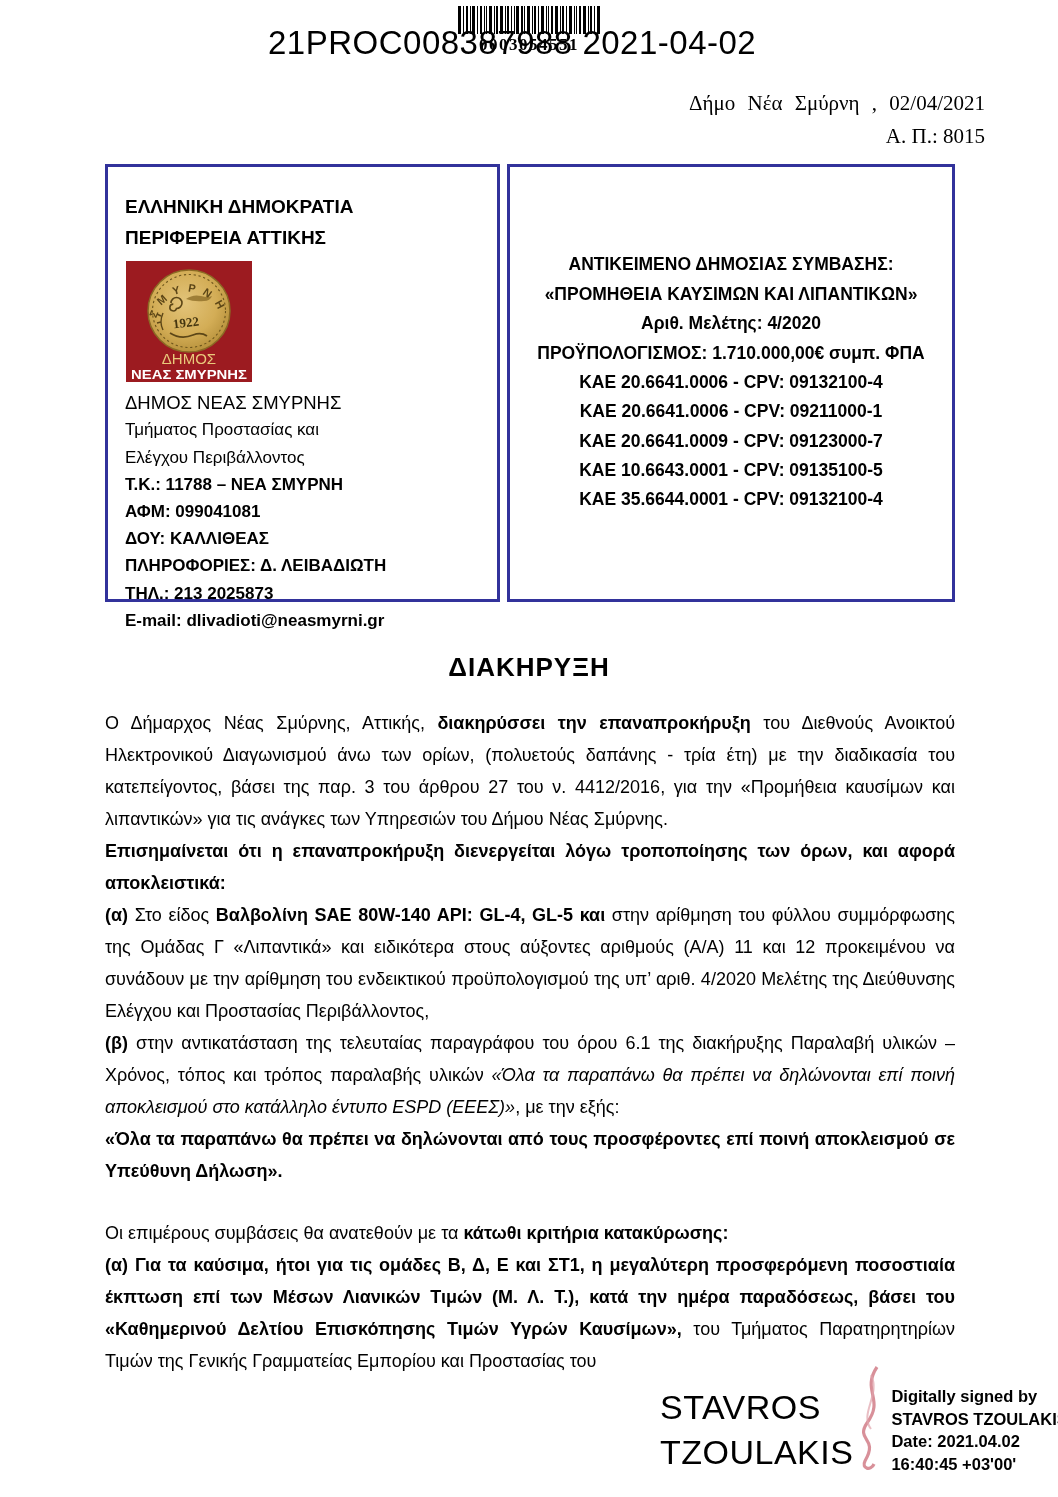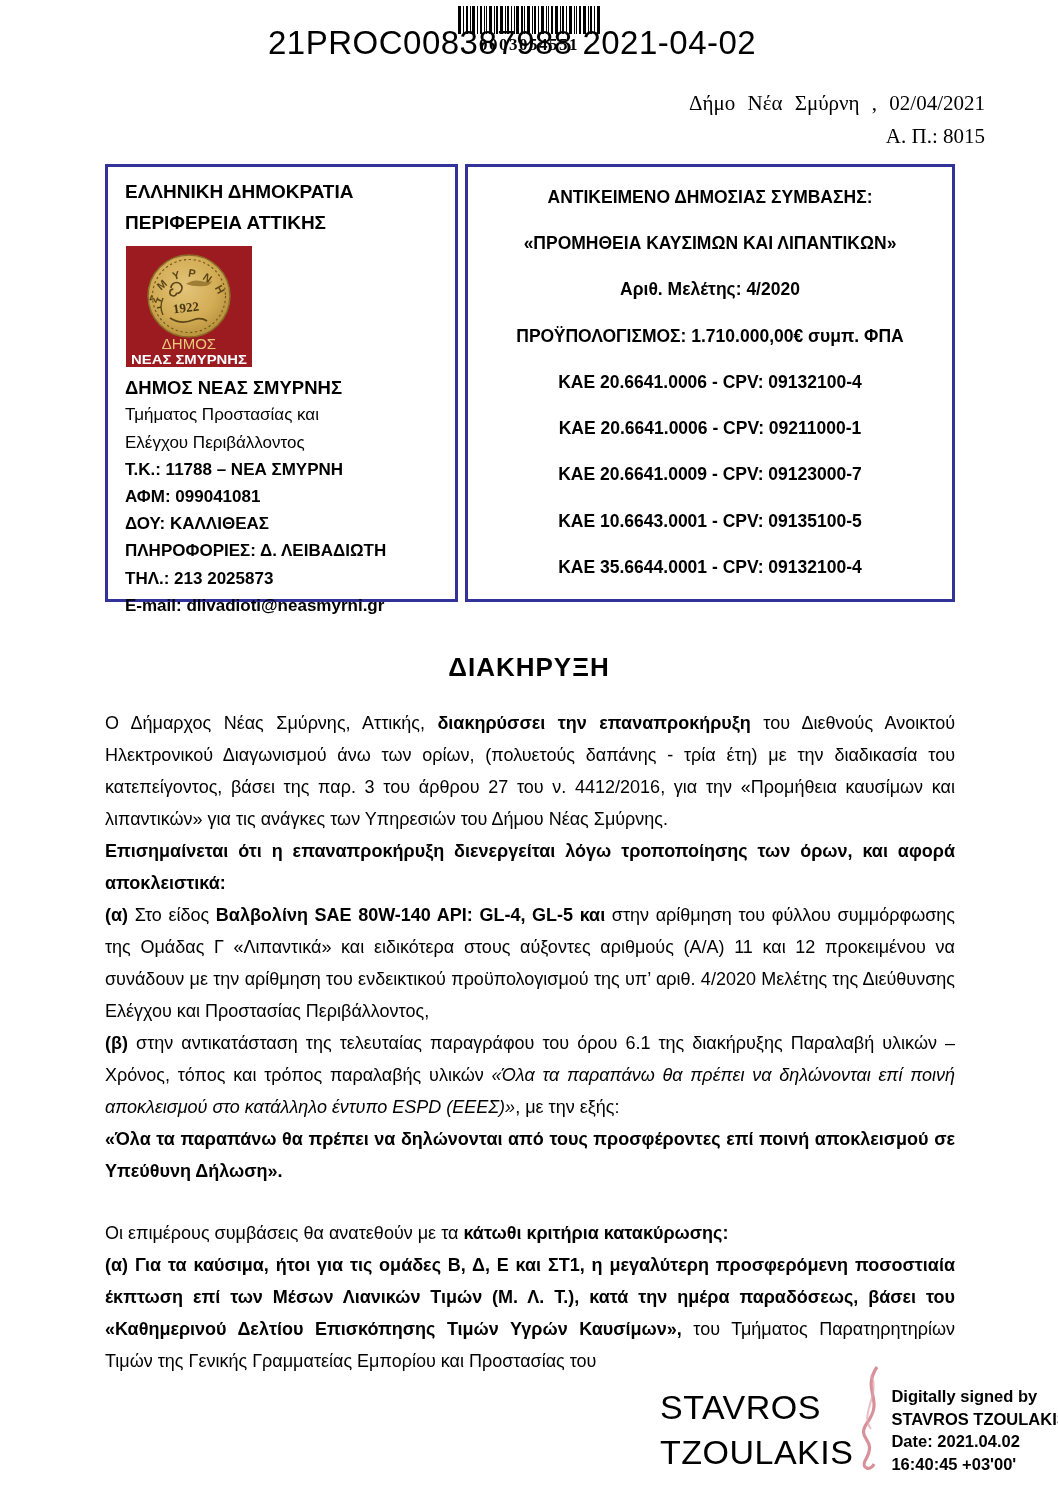--- a/index.html
+++ b/index.html
@@ -17,27 +17,27 @@
     white-space:nowrap;letter-spacing:.5px;
   }
   
   .date-block{margin:26px 73px 0 0;text-align:right;
     font-family:"Liberation Serif",serif;font-size:21px;line-height:1.3;}
   .date-line{word-spacing:7px;}
   .proto-no{margin-top:6px;}
   
   .boxes{display:flex;gap:7px;margin:13px 103px 0 105px;}
   .info-box{border:3px solid #32329b;box-sizing:border-box;height:438px;background:#fff;}
-  .agency-box{width:353px;padding:7px 16px 10px 17px;}
-  .contract-box{flex:1;display:flex;flex-direction:column;justify-content:space-between;
-    align-items:center;text-align:center;padding:16px 4px;gap:6px;}
+  .agency-box{width:395px;padding:22px 16px 10px 17px;}
+  .contract-box{flex:1;display:flex;flex-direction:column;justify-content:center;
+    align-items:center;text-align:center;padding:16px 4px;}
   .agency-box .hdr{font-size:19px;font-weight:bold;margin:4px 0 0;line-height:1.45;}
   .agency-box .hdr2{margin-bottom:9px;}
   .seal{width:126px;height:121px;display:block;margin:2px 0 7px 1px;}
-  .muni-name{font-size:18.5px;font-weight:bold;line-height:1.5;}
+  .muni-name{font-size:18.5px;font-weight:normal;line-height:1.5;}
   .contact{font-size:17px;line-height:1.6;}
   .contact.b{font-weight:bold;}
   .contract-box div{font-size:17.5px;font-weight:bold;line-height:1.68;white-space:nowrap;}
   
   .doc-heading{
     margin:50px 0 0;text-align:center;color:#000000;
     font-size:26px;font-weight:bold;letter-spacing:1px;
   }
   .body-text{margin:24px 103px 0 105px;}
   .bp{margin:0;text-align:justify;font-size:18px;line-height:1.78;}

